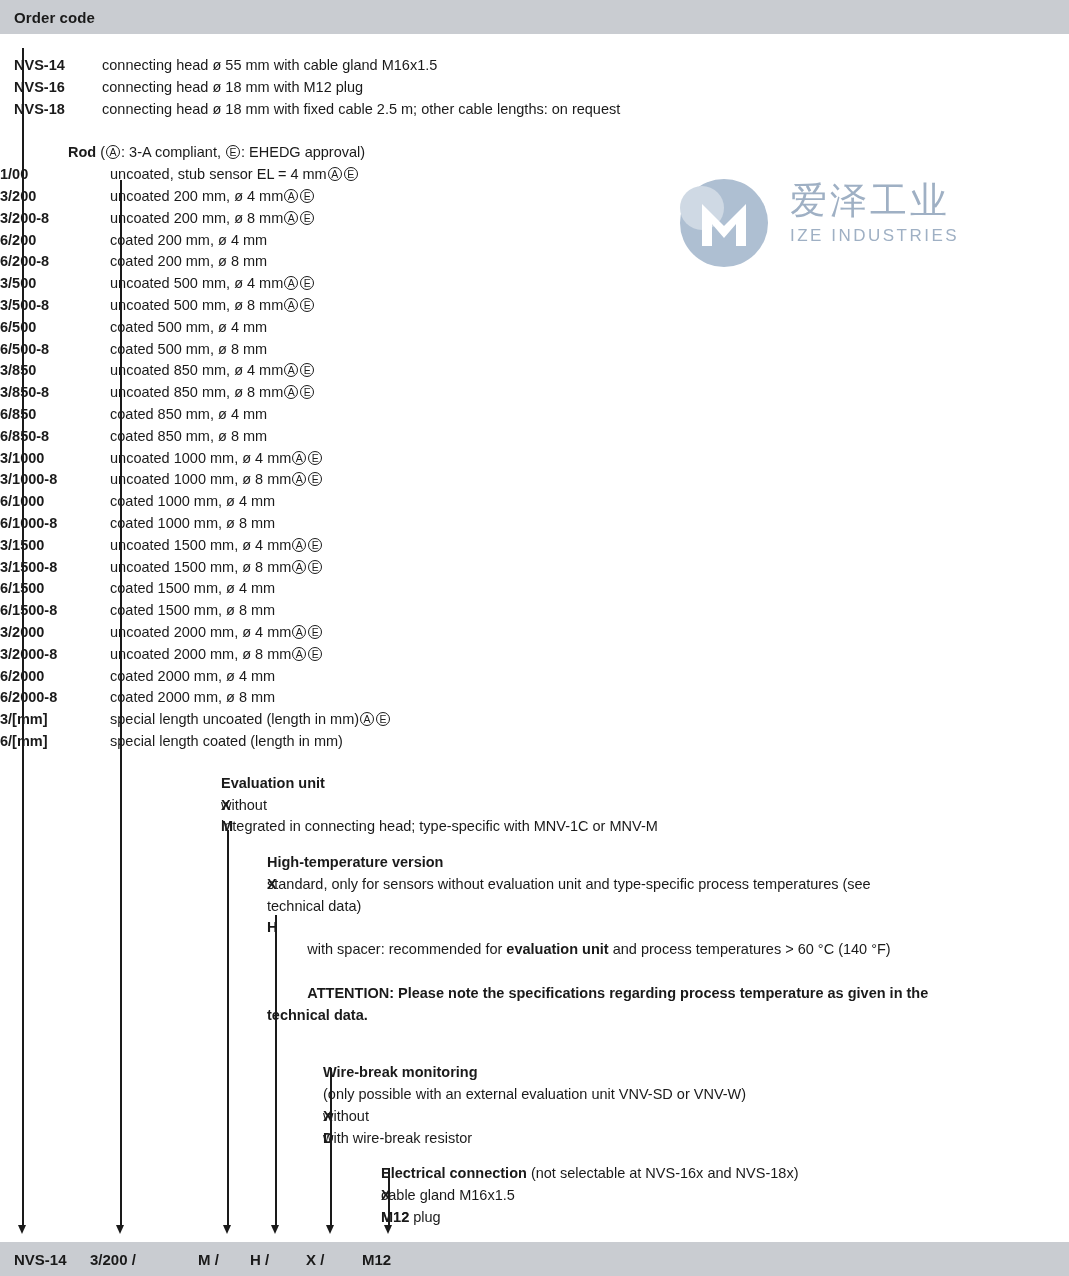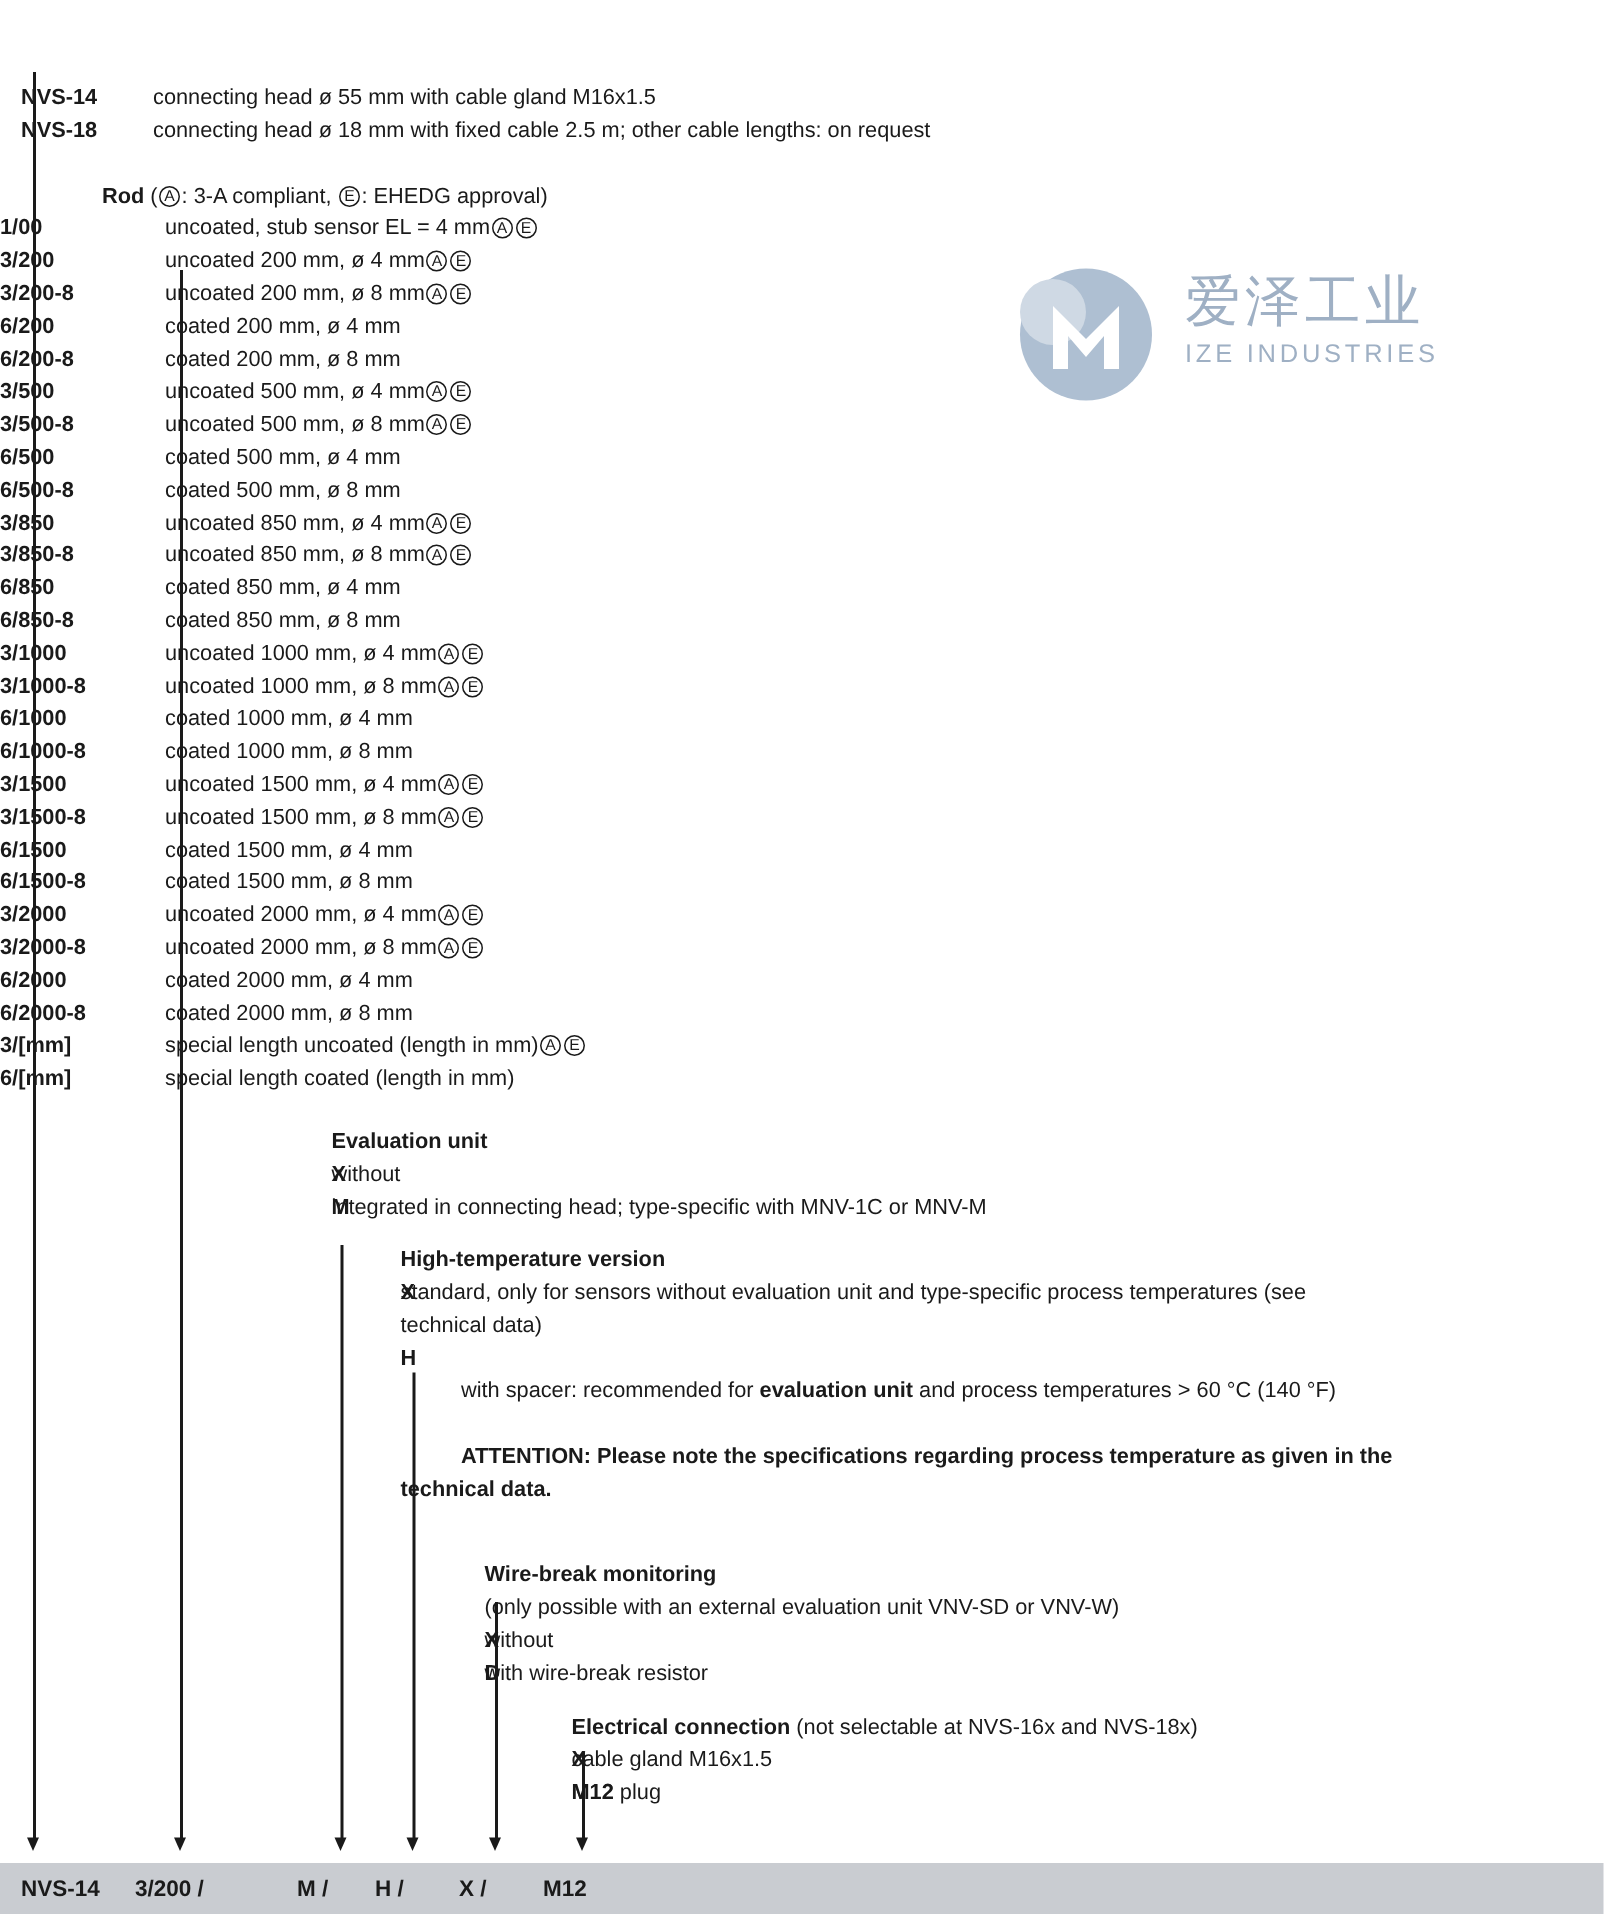--- a/index.html
+++ b/index.html
@@ -169,37 +169,44 @@
     font-size: 17px;
     color: #9fb0c4;
     letter-spacing: 2.5px;
   }
 </style>
 </head>
 <body>
 
 <div class="page">
 
+  <div class="bar top">
+    <div class="bar-title">Order code</div>
+  </div>
 
   <div class="watermark">
     <svg width="110" height="110" viewBox="0 0 110 110">
       <circle cx="52" cy="55" r="44" fill="#aebfd2"></circle>
       <circle cx="30" cy="40" r="22" fill="#cfd9e4"></circle>
       <path d="M30 78 L30 36 L52 58 L74 36 L74 78 L64 78 L64 56 L52 70 L40 56 L40 78 Z" fill="#ffffff"></path>
     </svg>
     <div class="wm-text-cn">爱泽工业</div>
     <div class="wm-text-en">IZE INDUSTRIES</div>
   </div>
 
   <div class="content">
 
     <div class="block-top-1">
       <div class="row lvl0">
         <div class="code">NVS-14</div>
         <div class="desc">connecting head ø 55 mm with cable gland M16x1.5</div>
+      </div>
+      <div class="row lvl0">
+        <div class="code">NVS-16</div>
+        <div class="desc">connecting head ø 18 mm with M12 plug</div>
       </div>
       <div class="row lvl0">
         <div class="code">NVS-18</div>
         <div class="desc">connecting head ø 18 mm with fixed cable 2.5 m; other cable lengths: on request</div>
       </div>
     </div>
 
     <div class="spacer-22"></div>
 
     <div class="heading h1">

